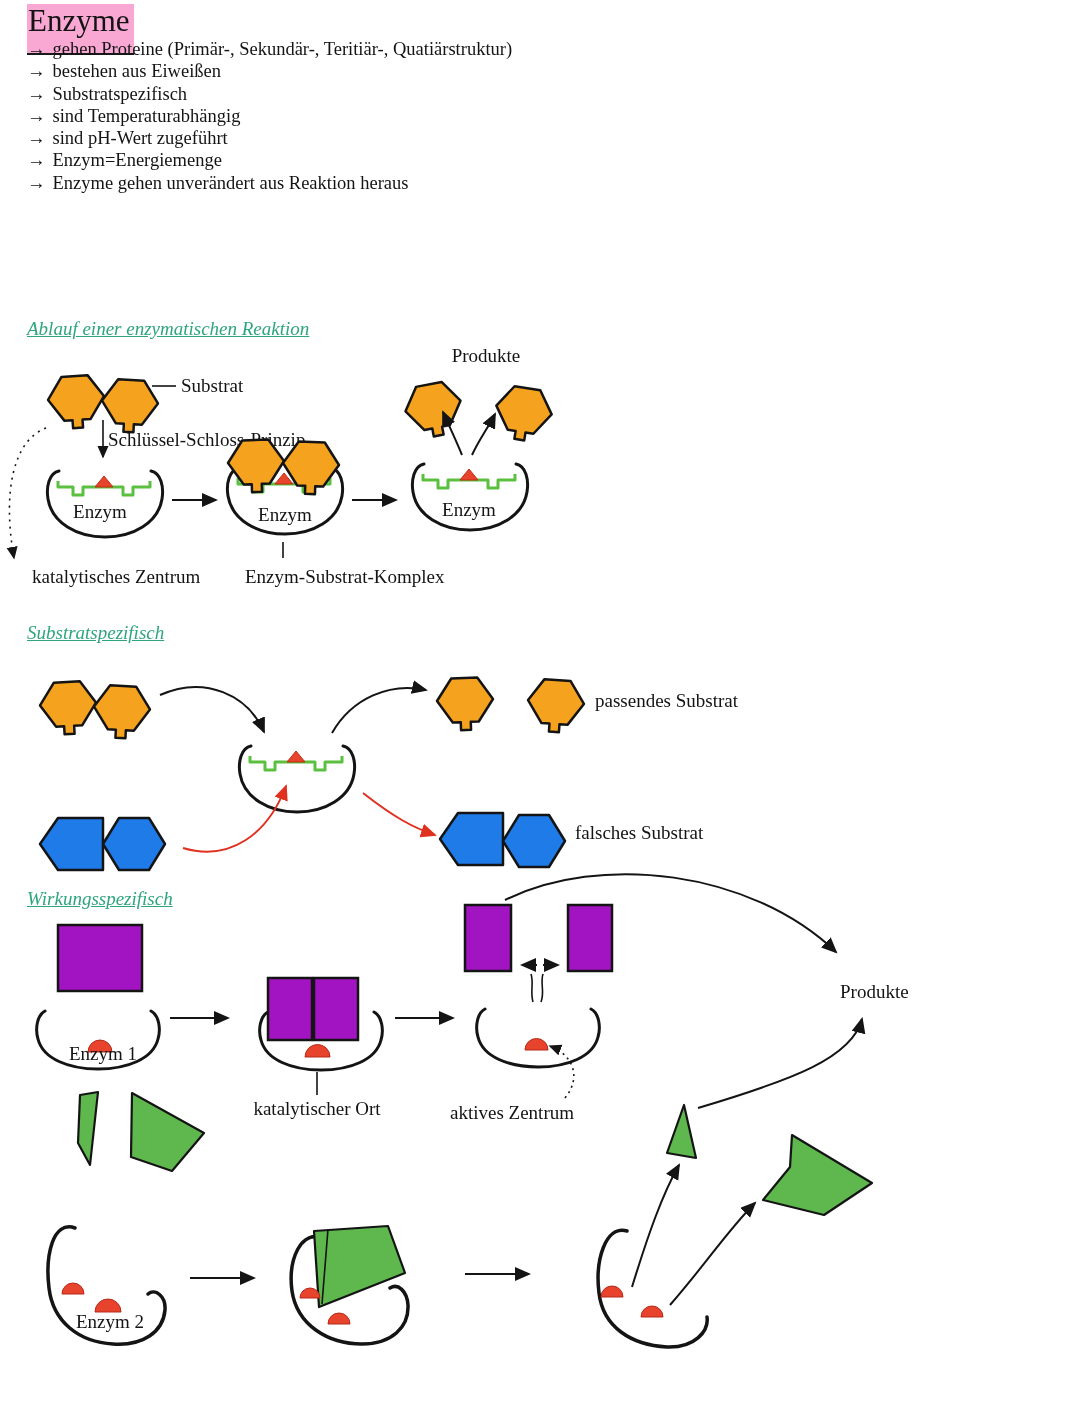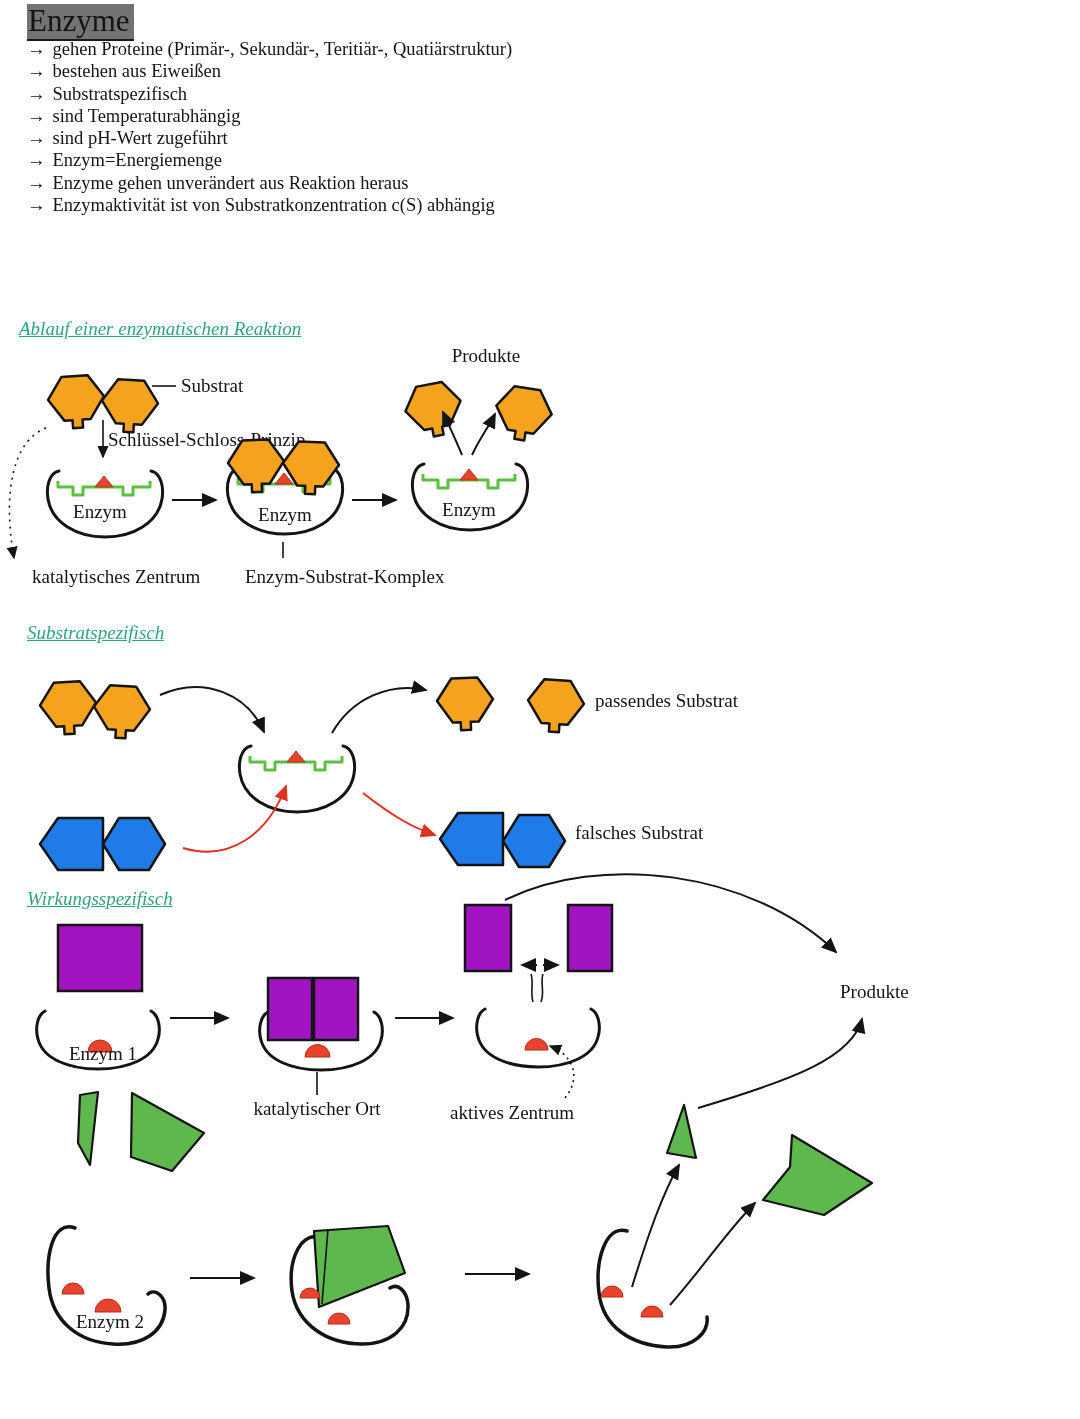--- a/index.html
+++ b/index.html
@@ -1,19 +1,19 @@
 <!DOCTYPE html>
 <html><head>
 <meta charset="utf-8">
 <style>
   html,body { margin:0; padding:0; background:#e9e9e9; }
   .page { position:relative; width:1080px; height:1419px; background:#ffffff;
           font-family:"Liberation Serif", serif; color:#141414; overflow:hidden; margin:0 auto; }
   .title { position:absolute; left:27px; top:4px; font-size:31px; line-height:34px;
-           background:#737373; border-bottom:2.5px solid #1a1a1a; padding:0 4px 1px 1px;font-family:Liberation Serif, serif; }
+           background:#f9a8d4; border-bottom:2.5px solid #1a1a1a; padding:0 4px 15px 1px;font-family:Liberation Serif, serif; }
   .notes { position:absolute; left:27px; top:38px; width:1022px; font-size:18.5px; line-height:22.3px; }
   .note-line { padding-left:25px; text-indent:-25px; }
   .arr { margin-right:7px; }
   .sec-head { position:absolute; font-size:19px; font-style:italic; color:#2EA57C;
               text-decoration:underline; }
   svg { position:absolute; left:0; overflow:visible; }
   svg text { font-family:"Liberation Serif", serif; font-size:19px; fill:#141414; }
   .cup  { stroke:#141414; stroke-width:3; fill:none; stroke-linecap:round; }
   .cupt { stroke:#141414; stroke-width:3.5; fill:none; stroke-linecap:round; }
   .rim  { stroke:#5BBF3F; stroke-width:3; fill:none; stroke-linejoin:round; }
@@ -35,24 +35,23 @@
   <div class="title">Enzyme</div>
 
   <div class="notes">
     <div class="note-line"><span class="arr">→</span><span>gehen Proteine (Primär-, Sekundär-, Teritiär-, Quatiärstruktur)</span></div>
     <div class="note-line"><span class="arr">→</span><span>bestehen aus Eiweißen</span></div>
     <div class="note-line"><span class="arr">→</span><span>Substratspezifisch</span></div>
     <div class="note-line"><span class="arr">→</span><span>sind Temperaturabhängig</span></div>
     <div class="note-line"><span class="arr">→</span><span>sind pH-Wert zugeführt</span></div>
     <div class="note-line"><span class="arr">→</span><span>Enzym=Energiemenge</span></div>
     <div class="note-line"><span class="arr">→</span><span>Enzyme gehen unverändert aus Reaktion heraus</span></div>
-    <div class="note-line"><span class="arr">→</span><span>Enzymaktivität ist von Substratkonzentration c(S) abhängig</span></div>
   </div>
 
-  <div class="sec-head" style="left:19px; top:318px;">Ablauf einer enzymatischen Reaktion</div>
+  <div class="sec-head" style="left:27px; top:318px;">Ablauf einer enzymatischen Reaktion</div>
   <div class="sec-head" style="left:27px; top:622px;">Substratspezifisch</div>
   <div class="sec-head" style="left:27px; top:888px;">Wirkungsspezifisch</div>
 
   <svg style="top:340px;" width="1080" height="260" viewBox="0 0 1080 260">
     <defs>
       <marker id="ab1" markerWidth="9" markerHeight="8" refX="7" refY="3.5" orient="auto">
         <path d="M0,0 L8,3.5 L0,7 Z" fill="#141414"></path>
       </marker>
     </defs>
 

